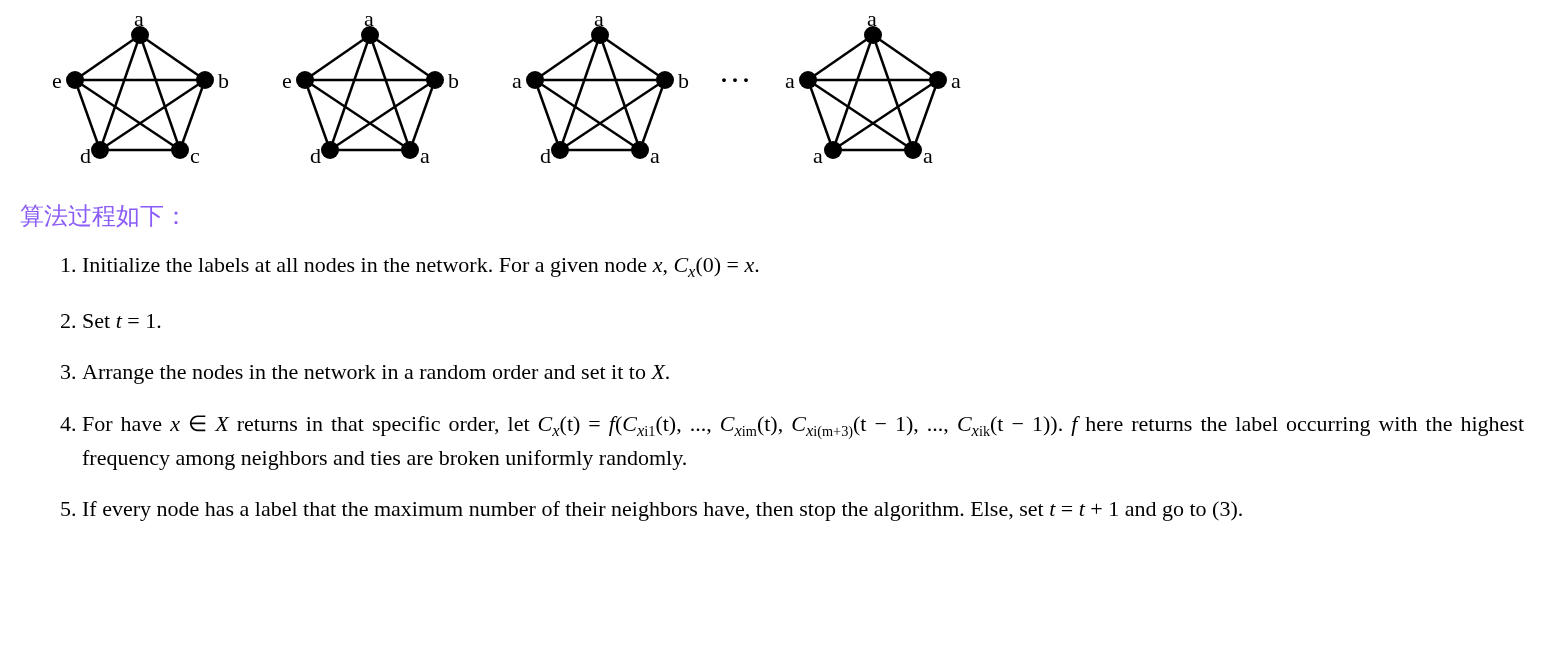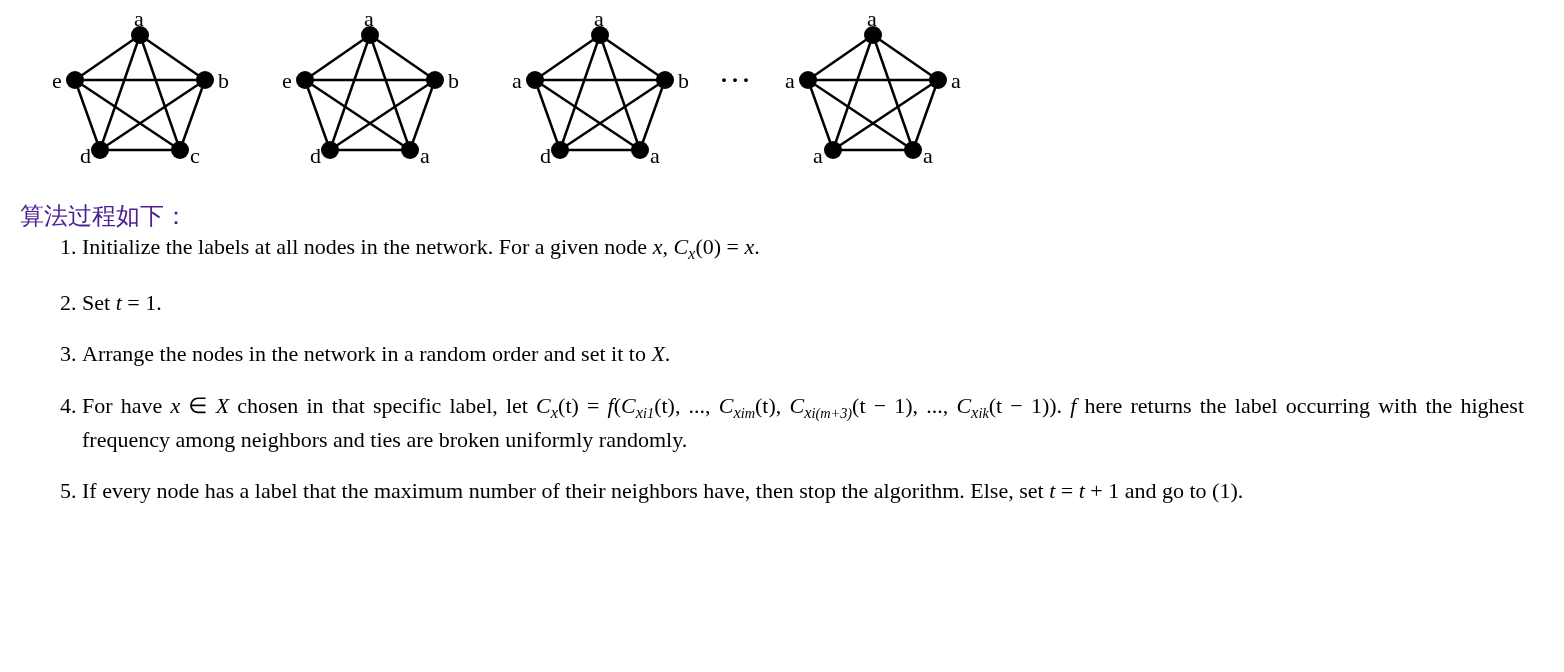--- a/index.html
+++ b/index.html
@@ -37,21 +37,22 @@
       font-size: 24px;
       font-weight: bold;
       letter-spacing: 3px;
       margin: 0 -20px;
       align-self: center;
       margin-top: -20px;
     }
     .algo-heading {
       font-family: "Microsoft YaHei", "SimHei", sans-serif;
       font-size: 24px;
-      color: #4c1d95;
+      color: #8b5cf6;
+      margin-bottom: 18px;
       padding-left: 0;
     }
     .algo-list {
       list-style: decimal;
       padding-left: 62px;
     }
     .algo-list li {
       margin-bottom: 22px;
       line-height: 1.35;
       padding-right: 20px;
@@ -62,21 +63,20 @@
       font-family: "Times New Roman", serif;
     }
     .sub {
       font-size: 0.75em;
       vertical-align: sub;
       font-style: italic;
     }
     .subsub {
       font-size: 0.65em;
       vertical-align: sub;
-      font-style: italic;
     }
   </style>
 </head>
 <body>
 
 <div class="graphs-row">
 
   <div class="graph-container">
     <svg class="graph-svg" viewBox="0 0 180 160">
       <g stroke="#000" stroke-width="2.5" fill="none">
@@ -202,20 +202,20 @@
   <li>
     <span>Initialize the labels at all nodes in the network. For a given node </span><span class="math">x</span><span>, </span><span class="math">C</span><span class="sub">x</span><span>(0) = </span><span class="math">x</span><span>.</span>
   </li>
   <li>
     <span>Set </span><span class="math">t</span><span> = 1.</span>
   </li>
   <li>
     <span>Arrange the nodes in the network in a random order and set it to </span><span class="math">X</span><span>.</span>
   </li>
   <li>
-    <span>For have </span><span class="math">x</span><span> ∈ </span><span class="math">X</span><span> chosen in that specific label, let </span><span class="math">C</span><span class="sub">x</span><span>(t)</span><span> = </span><span class="math">f</span><span>(</span><span class="math">C</span><span class="sub">x</span><span class="subsub">i1</span><span>(t)</span><span>, ...,</span>
+    <span>For have </span><span class="math">x</span><span> ∈ </span><span class="math">X</span><span> returns in that specific order, let </span><span class="math">C</span><span class="sub">x</span><span>(t)</span><span> = </span><span class="math">f</span><span>(</span><span class="math">C</span><span class="sub">x</span><span class="subsub">i1</span><span>(t)</span><span>, ...,</span>
     <span class="math">C</span><span class="sub">x</span><span class="subsub">im</span><span>(t)</span><span>, </span><span class="math">C</span><span class="sub">x</span><span class="subsub">i(m+3)</span><span>(t − 1)</span><span>, ...,</span>
     <span class="math">C</span><span class="sub">x</span><span class="subsub">ik</span><span>(t − 1)</span><span>)</span><span>. </span><span class="math">f</span><span> here returns the label occurring with the highest frequency among neighbors and ties are broken uniformly randomly.</span>
   </li>
   <li>
-    <span>If every node has a label that the maximum number of their neighbors have, then stop the algorithm. Else, set </span><span class="math">t</span><span> = </span><span class="math">t</span><span> + 1</span><span> and go to (1).</span>
+    <span>If every node has a label that the maximum number of their neighbors have, then stop the algorithm. Else, set </span><span class="math">t</span><span> = </span><span class="math">t</span><span> + 1</span><span> and go to (3).</span>
   </li>
 </ol>
 
 </body></html>

